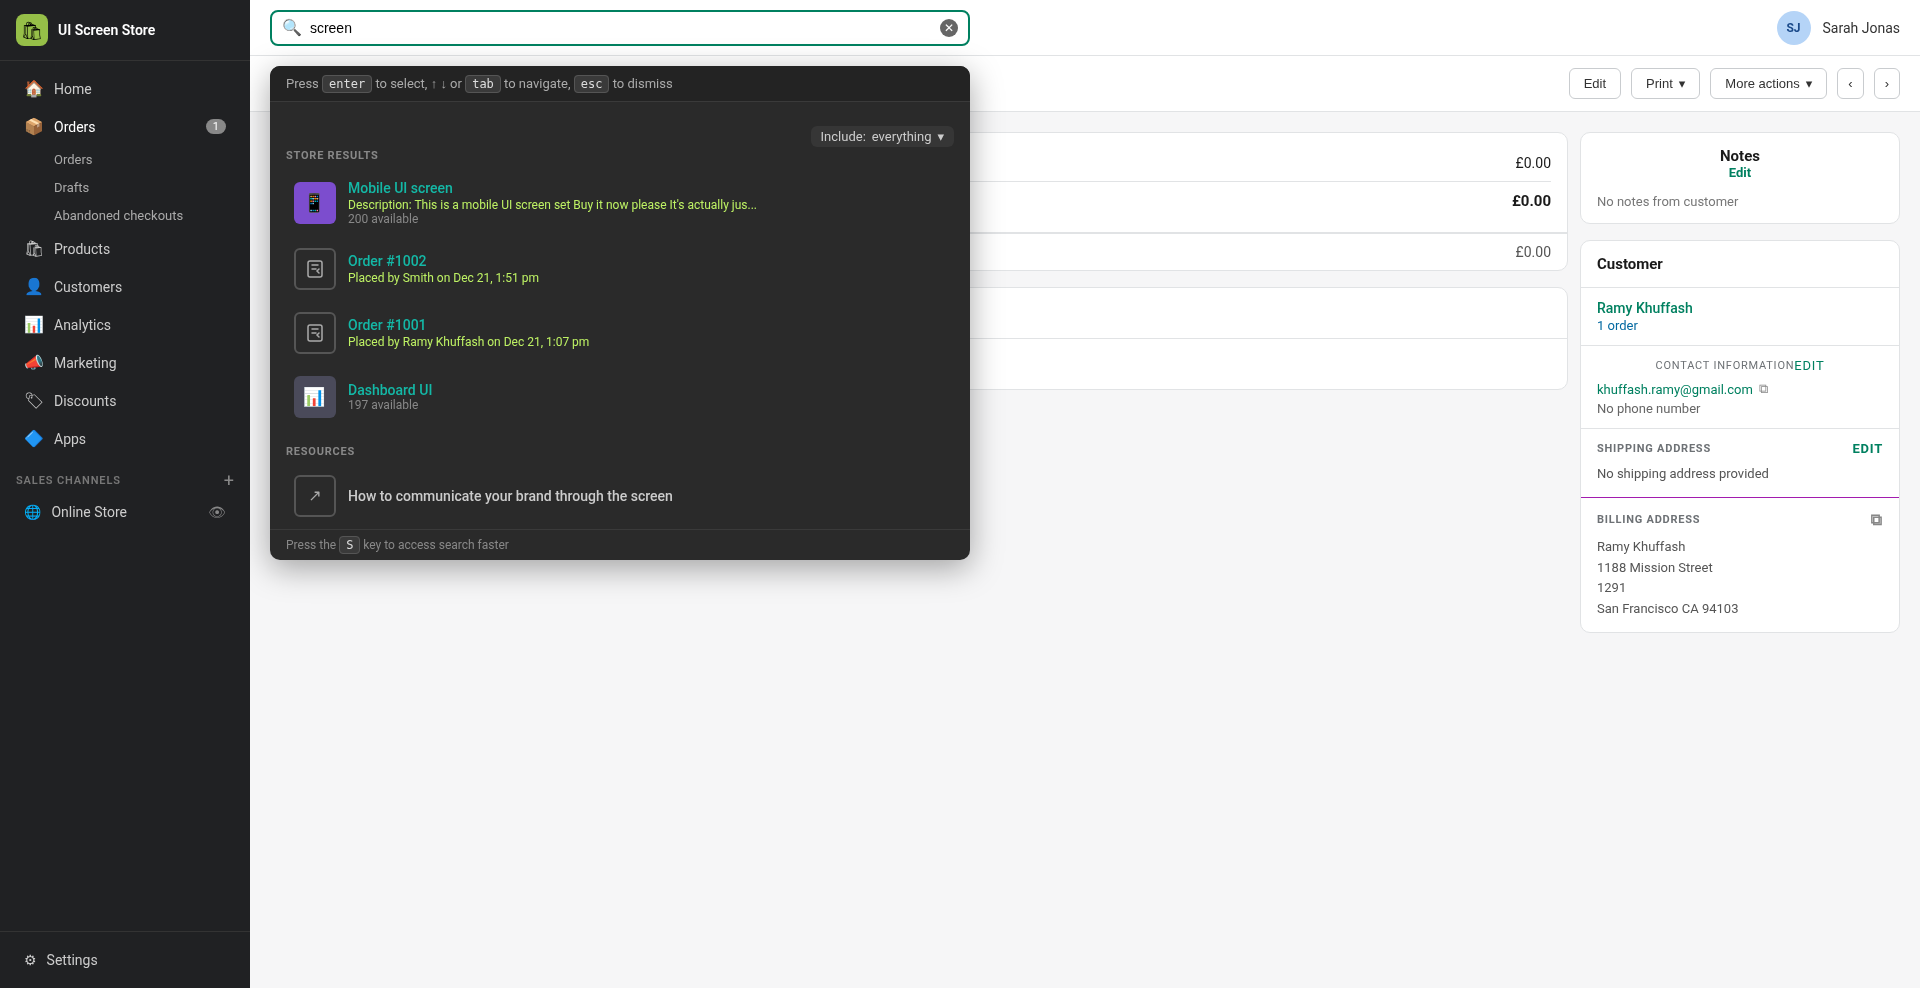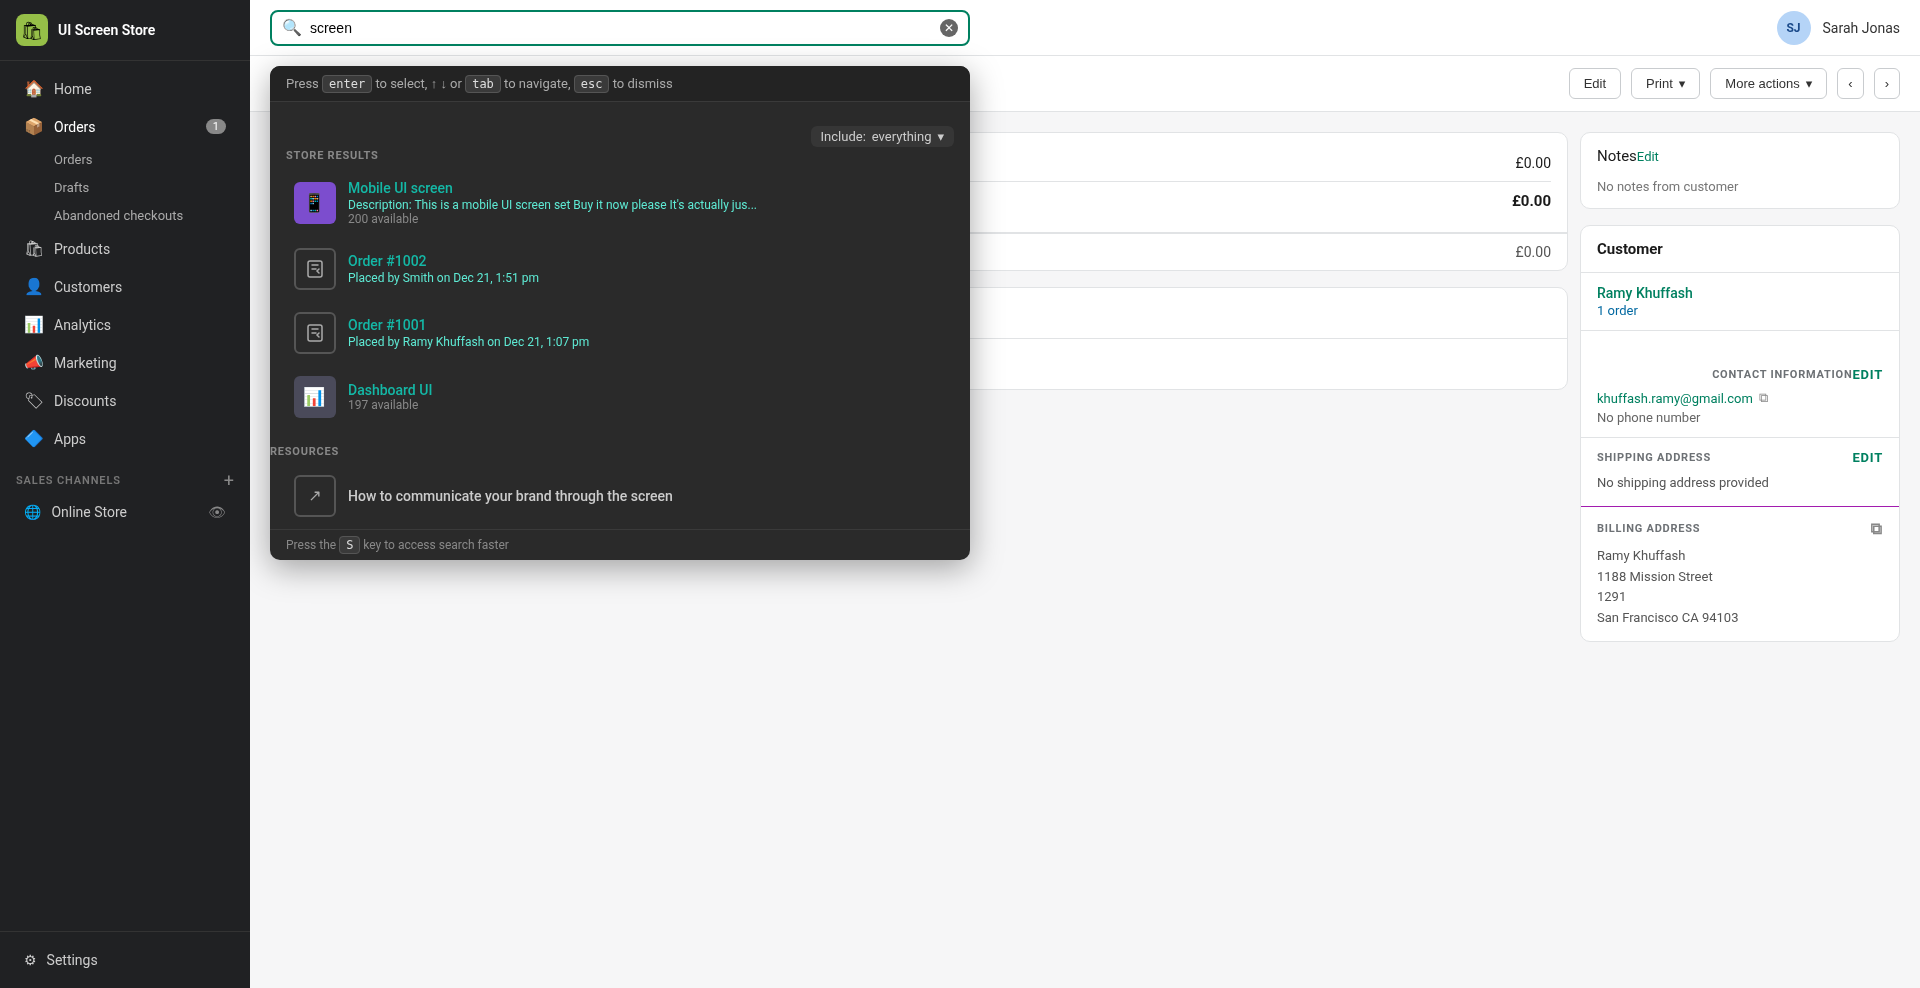--- a/index.html
+++ b/index.html
@@ -231,21 +231,21 @@
       background: #555;
       border-radius: 6px;
       overflow: hidden;
       flex-shrink: 0;
       display: flex; align-items: center; justify-content: center;
       color: #aaa; font-size: 18px;
     }
     .result-image.product-img { background: #7c4dce; }
     .result-image.dashboard-img { background: #4a4a5a; }
     .result-title { color: #14b8a6; font-size: 14px; font-weight: 500; }
-    .result-desc { color: #5eead4; font-size: 12px; margin-top: 2px; white-space: nowrap; overflow: hidden; text-overflow: ellipsis; max-width: 480px; }
+    .result-desc { color: #bef264; font-size: 12px; margin-top: 2px; white-space: nowrap; overflow: hidden; text-overflow: ellipsis; max-width: 480px; }
     .result-sub { color: #888; font-size: 12px; }
     .result-order-icon {
       width: 42px; height: 42px;
       border: 2px solid #555;
       border-radius: 6px;
       display: flex; align-items: center; justify-content: center;
       color: #aaa; font-size: 20px;
       flex-shrink: 0;
     }
     .search-footer {
@@ -368,42 +368,41 @@
       background: #008060;
       border-radius: 3px;
       display: flex; align-items: center; justify-content: center;
       color: #fff;
       font-size: 12px;
       flex-shrink: 0;
     }
 
     
     .notes-card .card-header {
-      display: flex; justify-content: flex-start; align-items: center;
+      display: flex; justify-content: flex-end; align-items: center;
       padding: 14px 16px;
-      font-size: 15px; font-weight: 400; color: #1a1a1a;
+      font-size: 15px; font-weight: 700; color: #1a1a1a; flex-direction: column;
     }
     .edit-link { color: #008060; font-size: 13px; cursor: pointer; text-decoration: none; }
     .notes-text { padding: 0 16px 14px; font-size: 13px; color: #777; }
 
     .customer-card .card-header {
       padding: 14px 16px;
       font-size: 15px; font-weight: 700; color: #1a1a1a;
       border-bottom: 1px solid #e1e3e5;
     }
     .customer-info { padding: 12px 16px; border-bottom: 1px solid #e1e3e5; }
     .customer-name { color: #008060; font-size: 14px; font-weight: 500; cursor: pointer; }
     .customer-orders { color: #0369a1; font-size: 13px; margin-top: 2px; }
 
     .contact-info-section { padding: 12px 16px; border-bottom: 1px solid #e1e3e5; }
     .contact-info-header {
-      display: flex; justify-content: flex-end; align-items: center;
-      font-size: 11px; font-weight: 700; text-transform: uppercase; letter-spacing: 0.07em; color: #6d7175;
+      display: flex; justify-content: center; align-items: center;
+      font-size: 11px; font-weight: 400; text-transform: uppercase; letter-spacing: 0.07em; color: #6d7175;
       margin-bottom: 8px;
-      margin-top: 24px;
     }
     .contact-detail { font-size: 13px; color: #008060; margin-bottom: 4px; display: flex; align-items: center; gap: 6px; }
     .contact-detail-text { color: #666; font-size: 13px; }
 
     .address-section { padding: 12px 16px; }
     .address-header {
       display: flex; justify-content: space-between; align-items: center;
       font-size: 11px; font-weight: 700; text-transform: uppercase; letter-spacing: 0.07em; color: #6d7175;
       margin-bottom: 8px;
     }
@@ -569,21 +568,21 @@
         </div>
 
         <div class="search-result-item">
           <div class="result-image dashboard-img">📊</div>
           <div>
             <div class="result-title">Dashboard UI</div>
             <div class="result-sub">197 available</div>
           </div>
         </div>
 
-        <div style="padding: 10px 0 4px;">
+        <div style="padding: 10px 16px 4px;">
           <span class="search-section-label">RESOURCES</span>
         </div>
         <div class="search-result-item">
           <div class="result-order-icon" style="font-size:16px; color:#aaa;">↗</div>
           <div>
             <div class="result-title" style="color:#ccc;">How to communicate your brand through the screen</div>
           </div>
         </div>
 
         <div class="search-footer">

